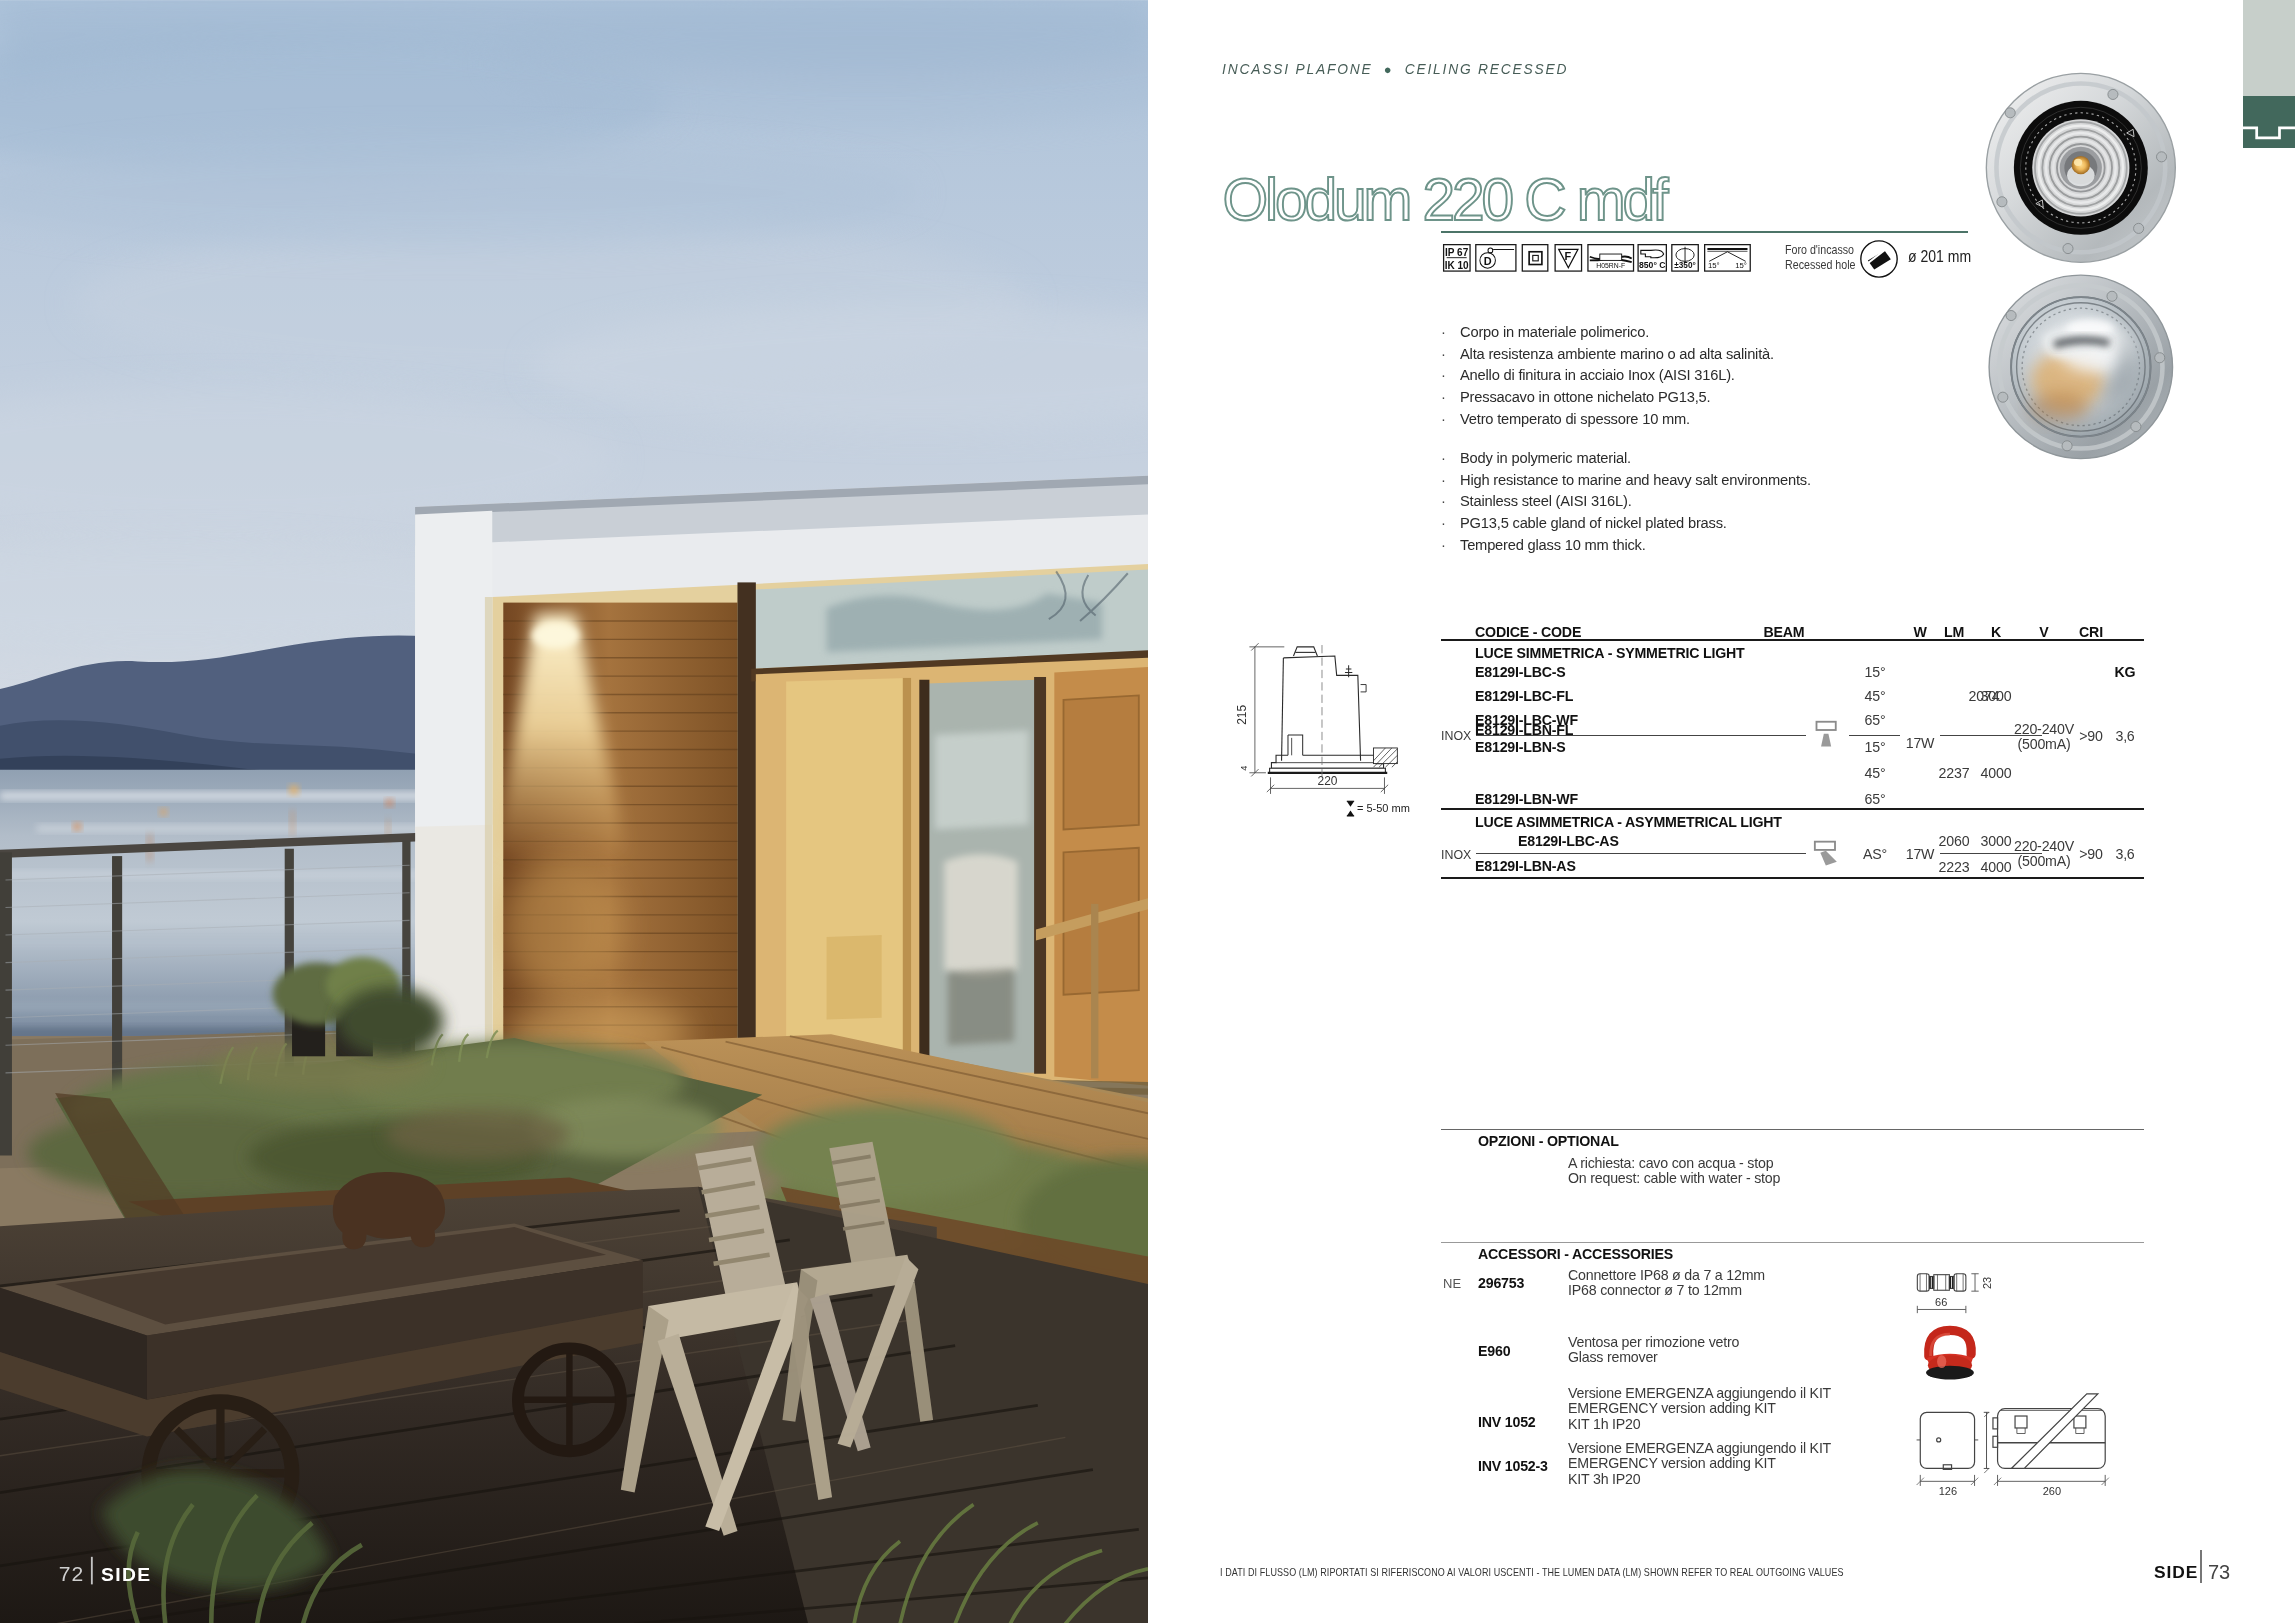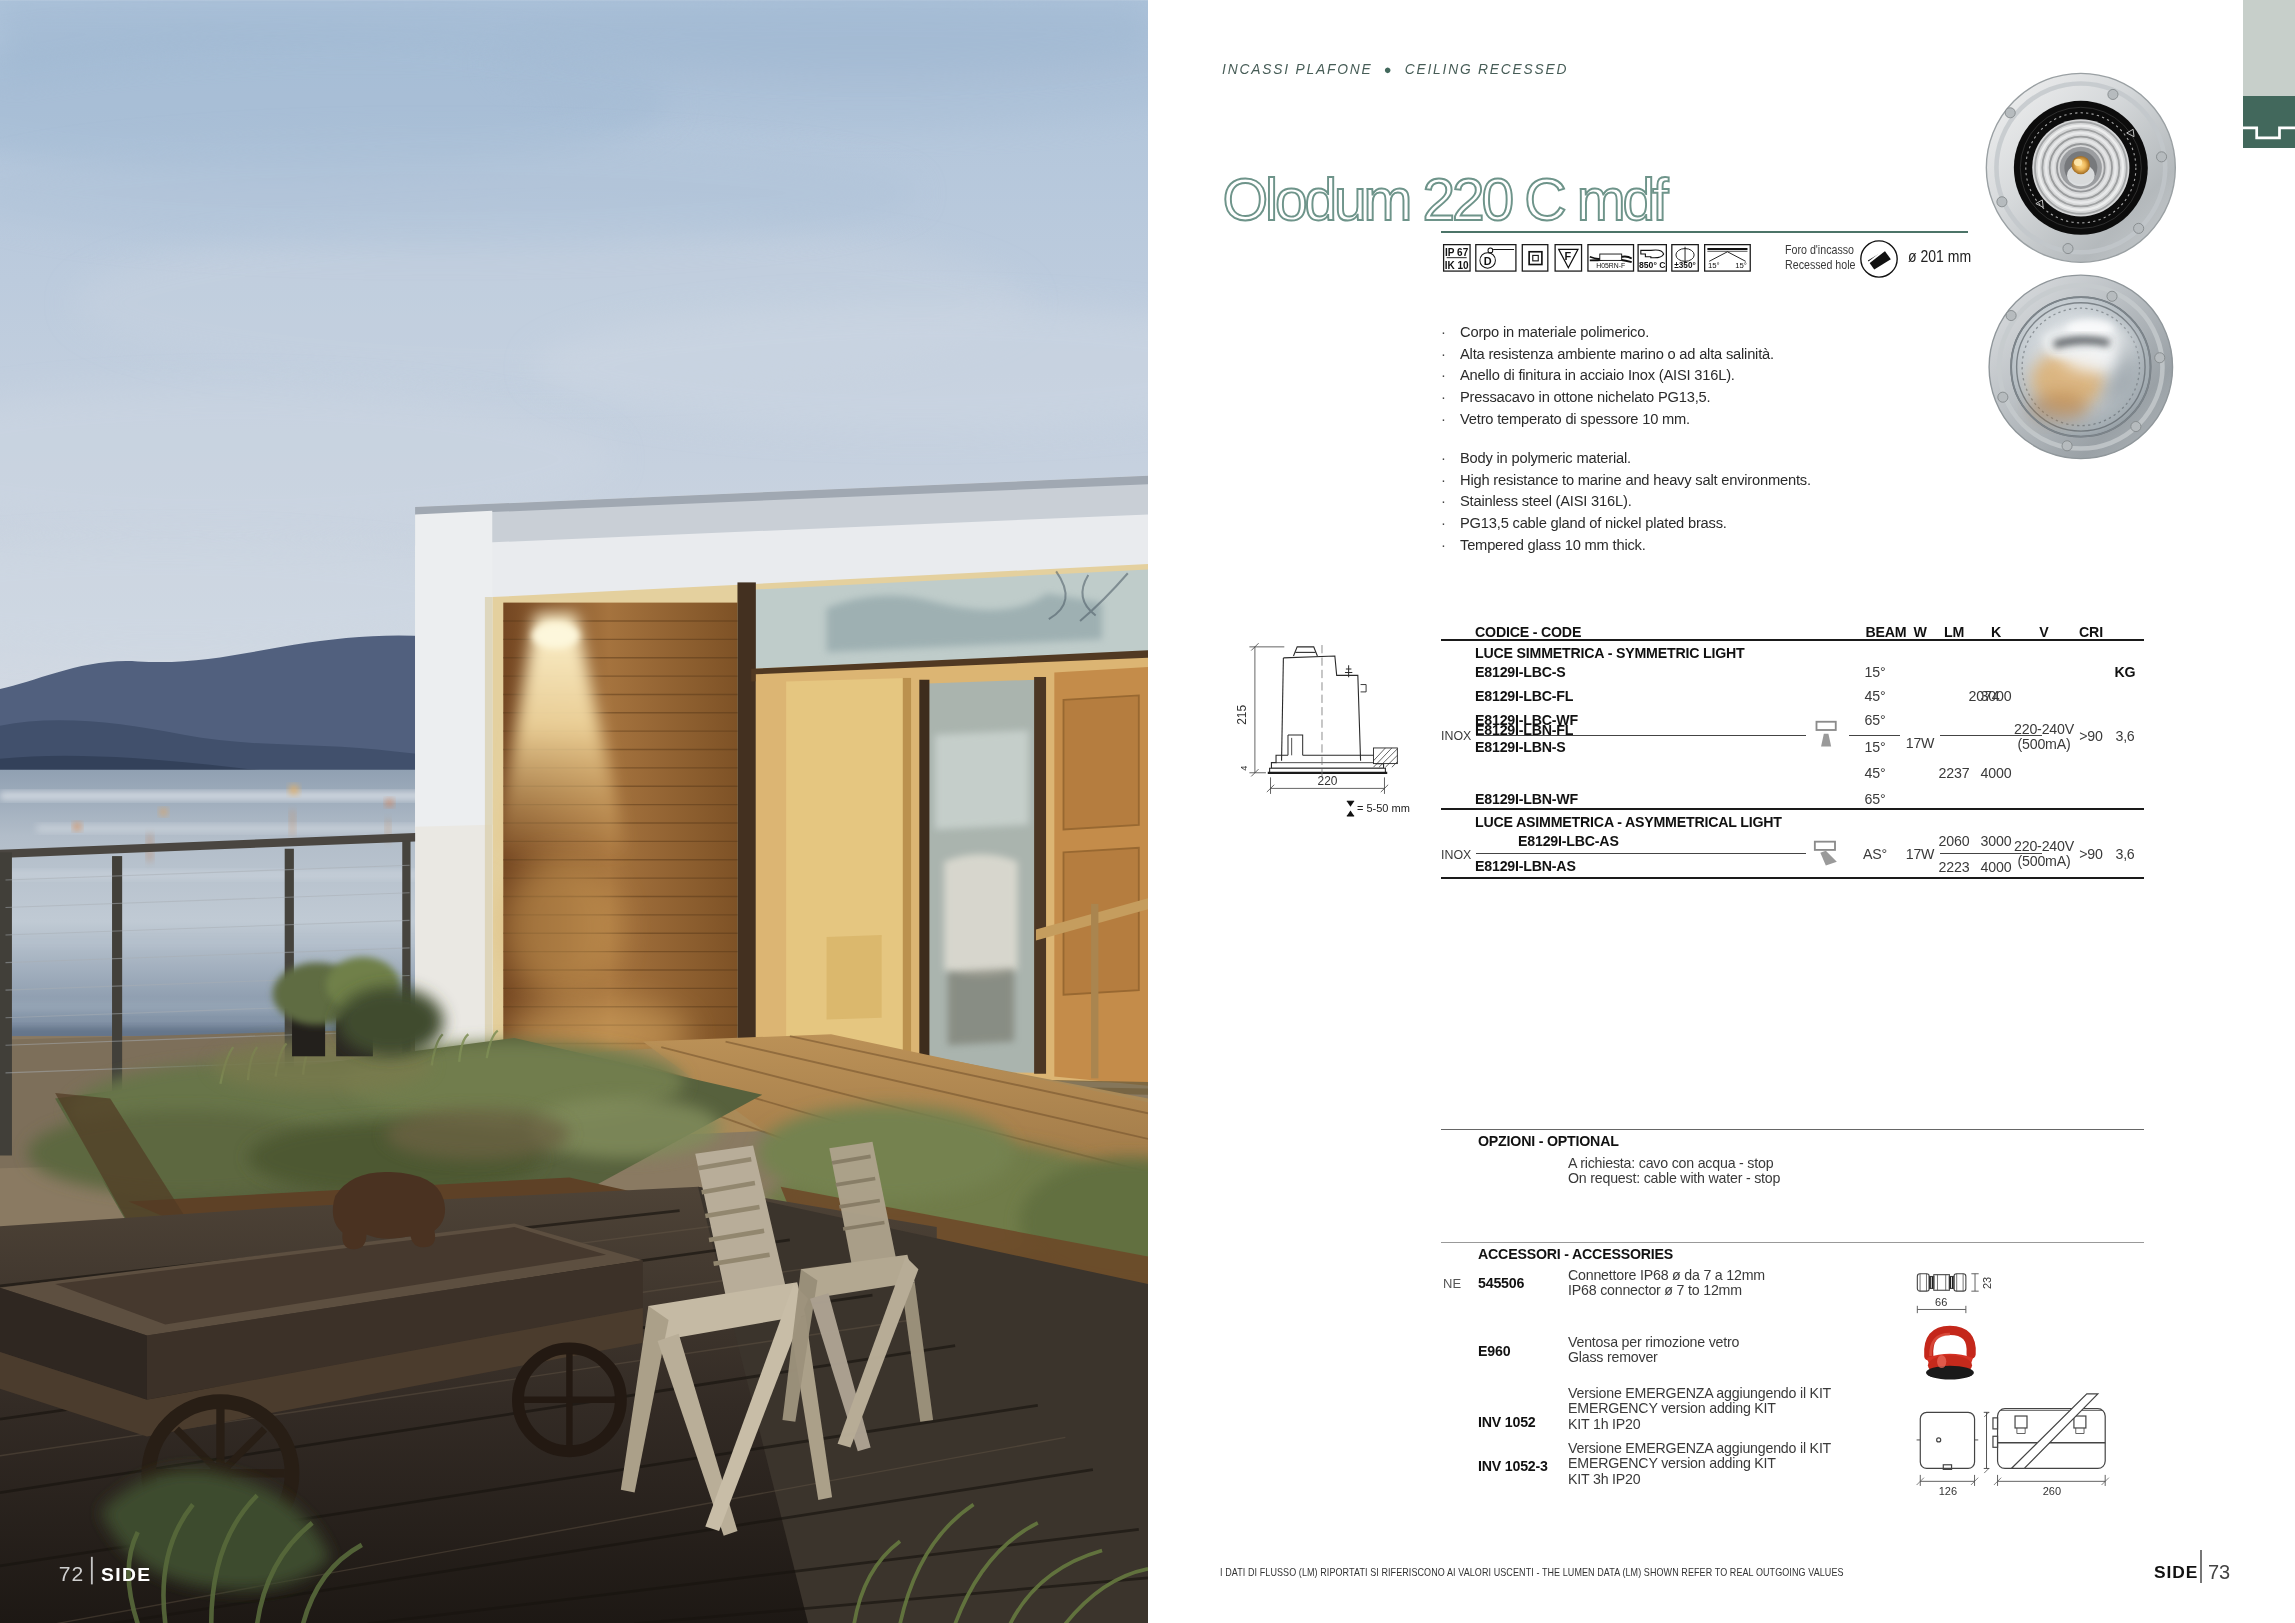--- a/index.html
+++ b/index.html
@@ -545,21 +545,21 @@
       <path d="M126,182 L134,182 L130,188 Z" fill="#111"></path>
       <path d="M126,198 L134,198 L130,192 Z" fill="#111"></path>
       <line x1="126" y1="182" x2="134" y2="182" stroke="#111" stroke-width="1.2"></line>
       <line x1="126" y1="198" x2="134" y2="198" stroke="#111" stroke-width="1.2"></line>
       <text x="137" y="194" font-size="12" fill="#222" font-family="Liberation Sans">= 5-50 mm</text>
     </g>
   </svg>
 
   <div id="table">
     <div class="abs tbl-bold" style="left:1475px;top:624px;">CODICE - CODE</div>
-    <div class="abs tbl-bold" style="left:1886px;top:624px;transform:translateX(-50%);">BEAM</div>
+    <div class="abs tbl-bold" style="left:1784px;top:624px;transform:translateX(-50%);">BEAM</div>
     <div class="abs tbl-bold" style="left:1920px;top:624px;transform:translateX(-50%);">W</div>
     <div class="abs tbl-bold" style="left:1954px;top:624px;transform:translateX(-50%);">LM</div>
     <div class="abs tbl-bold" style="left:1996px;top:624px;transform:translateX(-50%);">K</div>
     <div class="abs tbl-bold" style="left:2044px;top:624px;transform:translateX(-50%);">V</div>
     <div class="abs tbl-bold" style="left:2091px;top:624px;transform:translateX(-50%);">CRI</div>
     <div class="abs tbl-bold" style="left:2125px;top:624px;transform:translateX(-50%);margin-top:40px;">KG</div>
     <div class="hline" style="left:1441px;top:639px;width:703px;"></div>
 
     <div class="abs tbl-bold" style="left:1475px;top:645px;">LUCE SIMMETRICA - SYMMETRIC LIGHT</div>
     <div class="abs tbl-bold" style="left:1475px;top:664px;">E8129I-LBC-S</div>
@@ -618,21 +618,21 @@
   </div>
 
   <div class="abs" style="left:1441px;top:1129px;width:703px;height:1.4px;background:#666;"></div>
   <div class="abs tbl-bold" style="left:1478px;top:1133px;">OPZIONI - OPTIONAL</div>
   <div class="abs tbl-txt" style="left:1568px;top:1156px;line-height:15.3px;">A richiesta: cavo con acqua - stop<br>On request: cable with water - stop</div>
 
   <div class="abs" style="left:1441px;top:1242px;width:703px;height:1.4px;background:#999;"></div>
 
   <div class="abs tbl-bold" style="left:1478px;top:1246px;">ACCESSORI - ACCESSORIES</div>
   <div class="abs" style="left:1443px;top:1276px;font-size:13px;color:#555;">NE</div>
-  <div class="abs tbl-bold" style="left:1478px;top:1275px;">545506</div>
+  <div class="abs tbl-bold" style="left:1478px;top:1275px;">296753</div>
   <div class="abs tbl-txt" style="left:1568px;top:1268px;line-height:15.3px;">Connettore IP68 ø da 7 a 12mm<br>IP68 connector ø 7 to 12mm</div>
 
   <div class="abs tbl-bold" style="left:1478px;top:1343px;">E960</div>
   <div class="abs tbl-txt" style="left:1568px;top:1335px;line-height:15.3px;">Ventosa per rimozione vetro<br>Glass remover</div>
 
   <div class="abs tbl-bold" style="left:1478px;top:1414px;">INV 1052</div>
   <div class="abs tbl-txt" style="left:1568px;top:1386px;line-height:15.3px;">Versione EMERGENZA aggiungendo il KIT<br>EMERGENCY version adding KIT<br>KIT 1h IP20</div>
 
   <div class="abs tbl-bold" style="left:1478px;top:1458px;">INV 1052-3</div>
   <div class="abs tbl-txt" style="left:1568px;top:1441px;line-height:15.3px;">Versione EMERGENZA aggiungendo il KIT<br>EMERGENCY version adding KIT<br>KIT 3h IP20</div>

